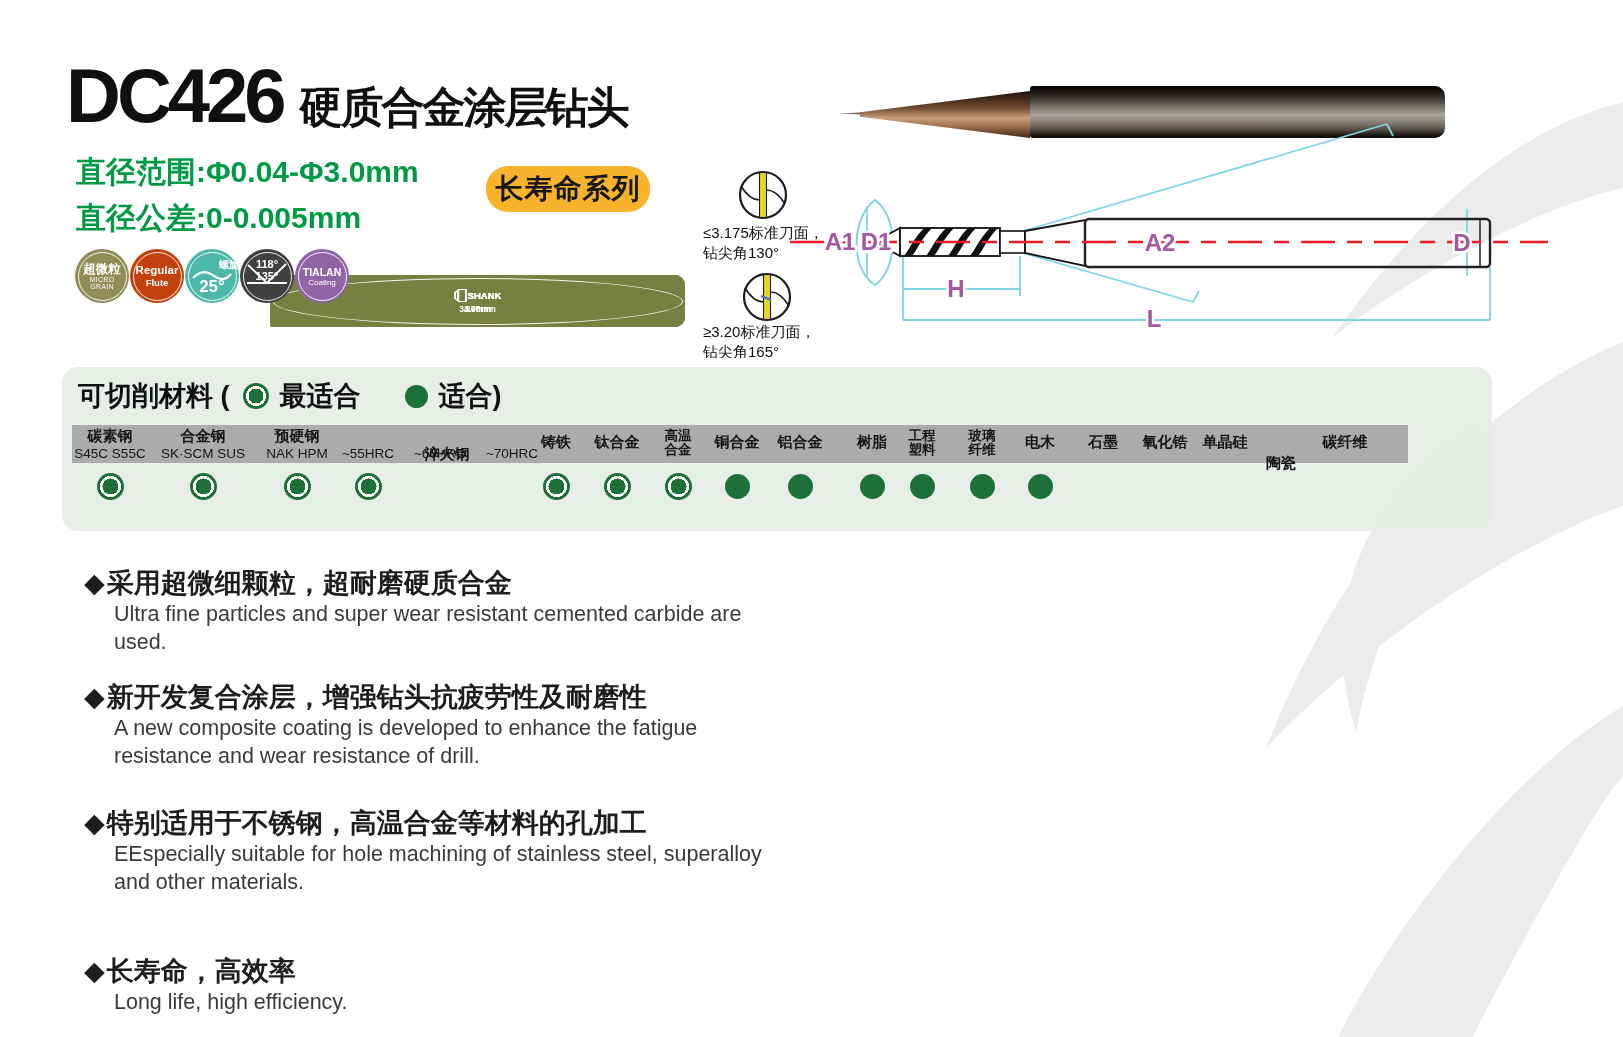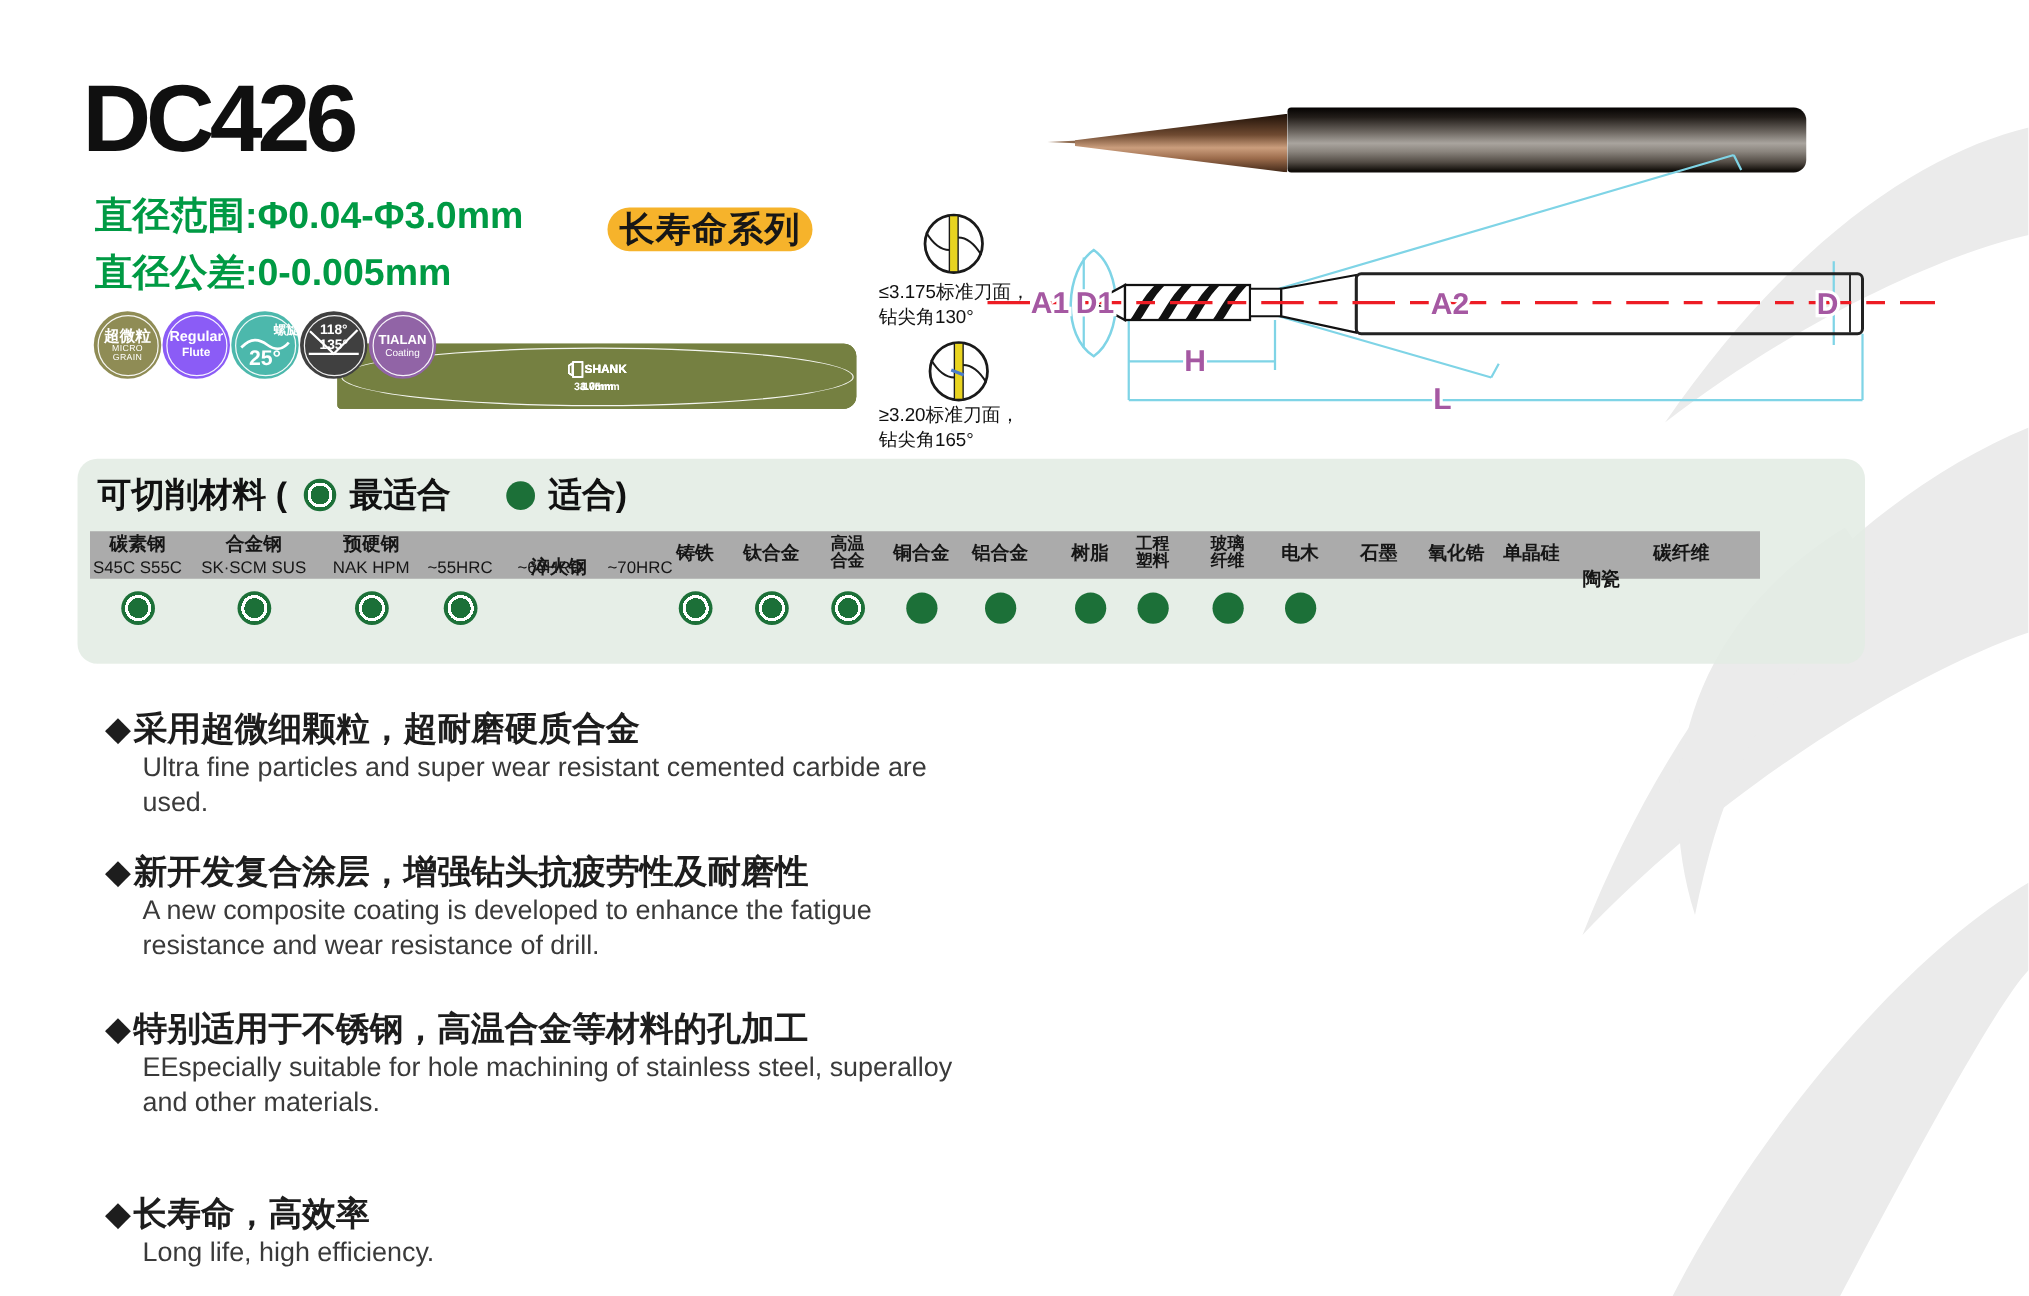--- a/index.html
+++ b/index.html
@@ -8,21 +8,21 @@
 
   
   .watermark{position:absolute;left:1240px;top:60px;z-index:1;}
 
   
   .title-row{position:absolute;left:66px;top:58px;z-index:3;display:flex;align-items:baseline;}
   .model{font-size:76px;font-weight:800;letter-spacing:-4px;color:#101010;line-height:1;}
   .title-cn{font-size:43px;font-weight:800;color:#101010;margin-left:17px;letter-spacing:-2px;}
   .spec{position:absolute;left:76px;font-size:30px;font-weight:800;color:#009a44;z-index:3;}
   .spec1{top:152px;} .spec2{top:198px;}
-  .series-badge{position:absolute;left:486px;top:166px;width:164px;height:35px;background:#f6b32b;
+  .series-badge{position:absolute;left:486px;top:166px;width:164px;height:46px;background:#f6b32b;
     border-radius:22px;display:flex;align-items:center;justify-content:center;font-size:28px;
     font-weight:800;color:#171717;letter-spacing:1px;z-index:3;}
 
   
   .badge-row{position:absolute;left:75px;top:249px;display:flex;gap:1px;z-index:3;}
   .cbadge{width:54px;height:54px;border-radius:50%;position:relative;display:flex;flex-direction:column;
     align-items:center;justify-content:center;color:#fff;text-align:center;flex:0 0 auto;overflow:hidden;}
   .cbadge::after{content:"";position:absolute;inset:2.5px;border:1.5px solid rgba(255,255,255,.92);
     border-radius:50%;pointer-events:none;}
   .cbadge span{position:relative;z-index:1;}
@@ -96,20 +96,21 @@
 
   <svg class="watermark" width="383" height="977" viewBox="0 0 383 977">
     <path d="M383 42 C300 62 196 128 92 278 C198 196 318 142 383 128 Z" fill="#ebebeb"></path>
     <path d="M383 282 C252 336 112 470 26 688 C148 560 300 474 383 446 Z" fill="#ebebeb"></path>
     <path d="M236 362 C128 428 76 544 116 672 C138 562 180 470 268 412 C256 392 246 376 236 362 Z" fill="#ebebeb"></path>
     <path d="M383 646 C282 706 166 844 98 977 L232 977 C296 856 358 742 383 716 Z" fill="#ebebeb"></path>
   </svg>
 
   <div class="title-row">
     <span class="model">DC426</span>
+    <span class="title-cn">硬质合金涂层钻头</span>
   </div>
   <div class="spec spec1">直径范围:Φ0.04-Φ3.0mm</div>
   <div class="spec spec2">直径公差:0-0.005mm</div>
   <div class="series-badge">长寿命系列</div>
 
   <div class="badge-row" id="badge-row">
       <div class="cbadge micro" style="background: rgb(143, 140, 85);">
         <span class="b1">超微粒</span>
         <span class="b2">MICRO</span>
         <span class="b3">GRAIN</span>
@@ -134,21 +135,21 @@
       </div>
       <div class="cbadge shank" style="background: rgb(117, 128, 65);">
         <span class="srow">
           <svg class="sg" width="13" height="15" viewBox="0 0 13 15">
             <path d="M1 4.5 L4 2.5 L4 12.5 L1 10.5 Z M4.5 1.5 h7.5 v12 h-7.5 Z" fill="none" stroke="#fff" stroke-width="1.2"></path>
           </svg>
           <span class="b1">SHANK</span>
         </span>
         <span class="b2">4.0mm</span>
       </div>
-      <div class="cbadge flute" style="background: #8b5cf6; justify-content: center;">
+      <div class="cbadge flute" style="background: #c2410c; justify-content: center;">
         <span class="b1">Regular</span>
         <span class="b2">Flute</span>
       </div>
       <div class="cbadge helix" style="background: rgb(76, 184, 172);">
         <span class="b1">螺旋</span>
         <svg class="wave" width="40" height="12" viewBox="0 0 40 12">
           <path d="M1 9 C9 1 15 2 22 7 C29 12 35 10 39 5" fill="none" stroke="#fff" stroke-width="2.2"></path>
         </svg>
         <span class="b2">25°</span>
       </div>

